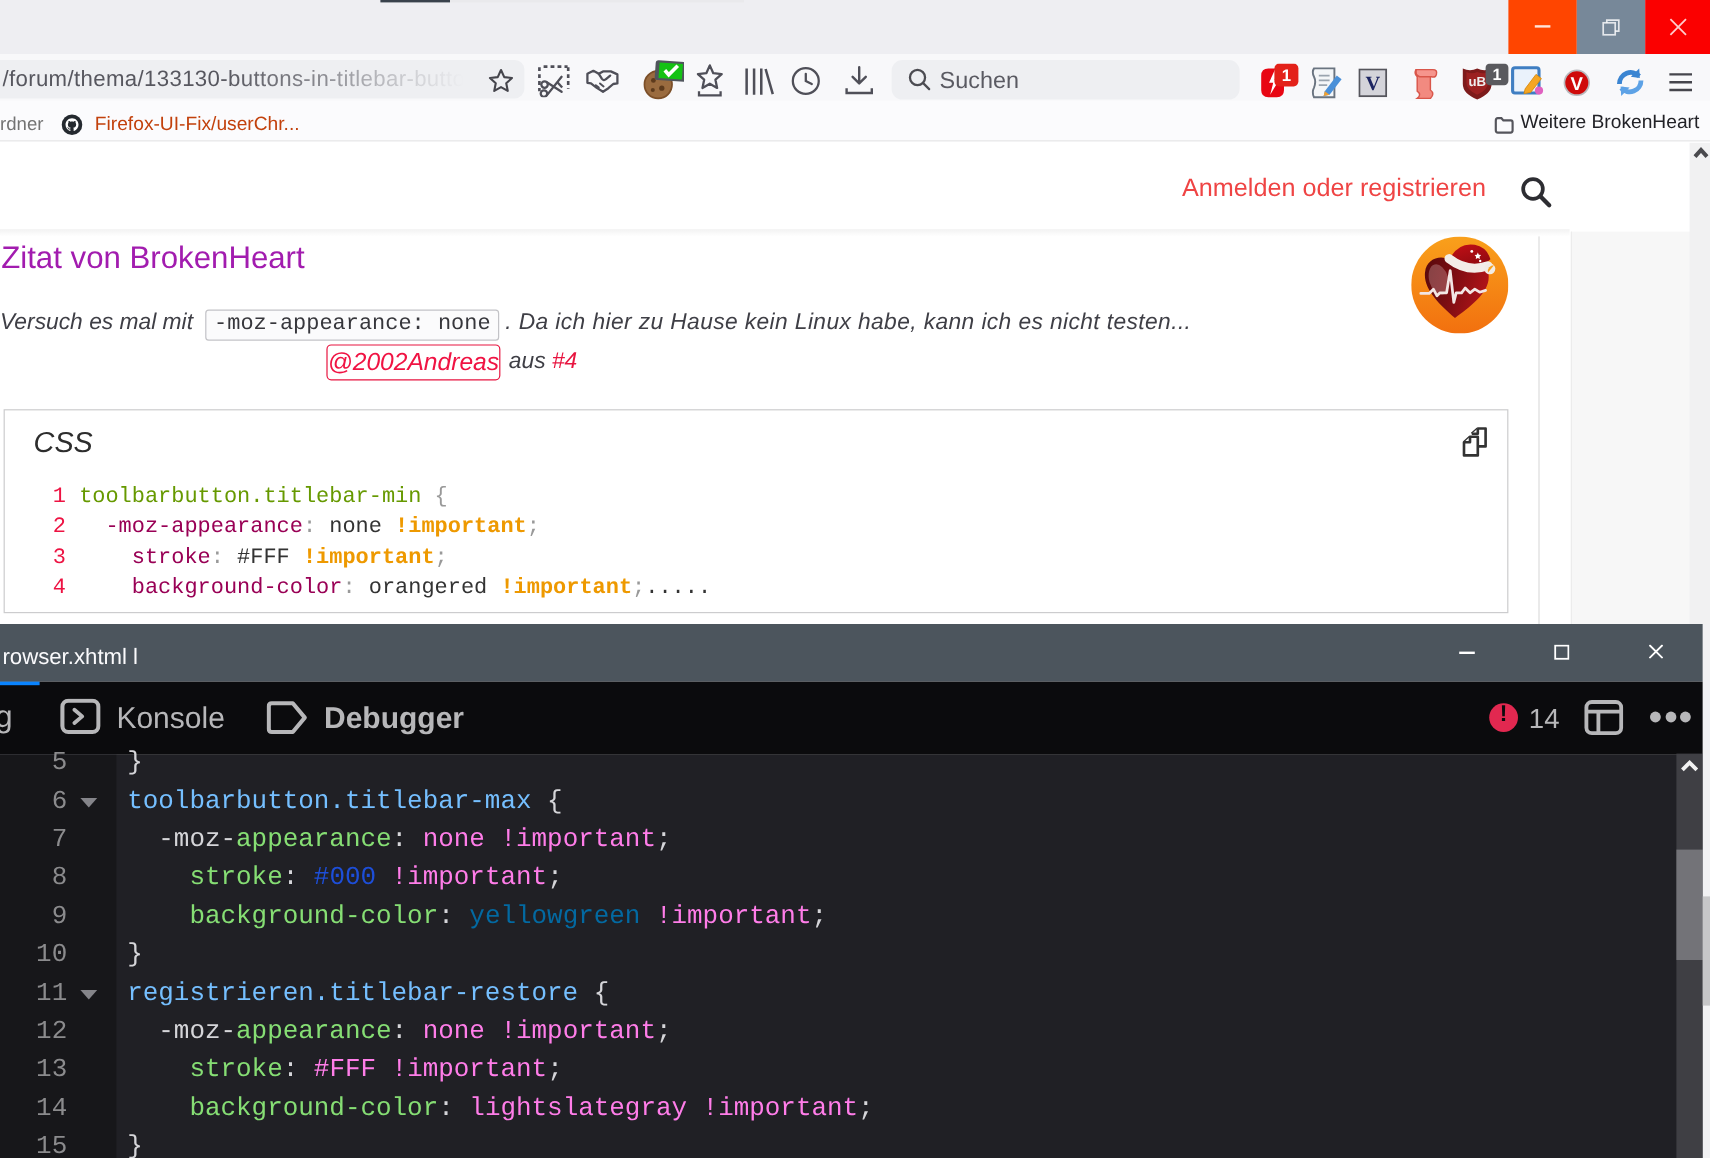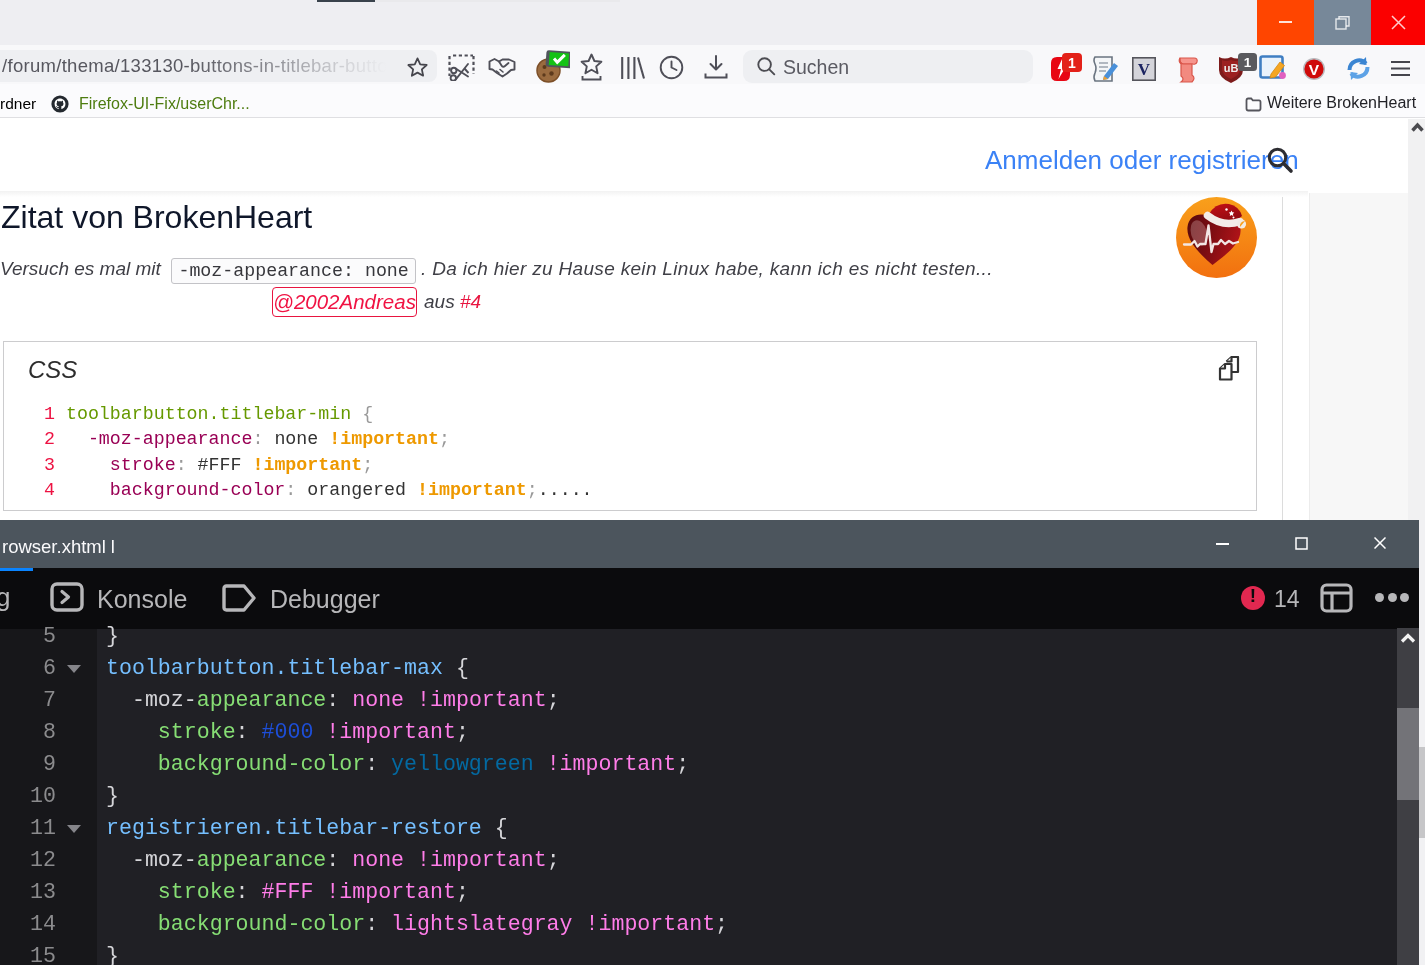--- a/index.html
+++ b/index.html
@@ -145,49 +145,49 @@
   <path d="M22.5 12 A 9.5 9.5 0 0 1 6 18.5" fill="none" stroke="#5da2e6" stroke-width="4"></path>
   <path d="M21 2 L21.5 10 L14 9 Z" fill="#3b85d2"></path>
   <path d="M6 25 L5.5 17 L13 18 Z" fill="#5da2e6"></path>
 </svg>
 
 <svg class="abs" style="left:1391px;top:60px" width="19" height="17" viewBox="0 0 19 17">
   <path d="M0 2 H19 M0 8.5 H19 M0 15 H19" stroke="#45454c" stroke-width="2"></path>
 </svg>
 
 <div class="abs" style="left:0;top:84px;width:1425px;height:34px;background:#fbfbfd;border-bottom:1px solid #dfdfe2;"></div>
-<div class="abs" style="left:0px;top:95px;font-size:15.5px;color:#000000;">rdner</div>
+<div class="abs" style="left:0px;top:95px;font-size:15.5px;color:#737373;">rdner</div>
 <svg class="abs" style="left:51px;top:95px" width="18" height="18" viewBox="0 0 18 18">
   <circle cx="9" cy="9" r="8.6" fill="#24292f"></circle>
   <path d="M9 3.6 c-3 0 -5.4 2.4 -5.4 5.4 c0 2.4 1.55 4.4 3.7 5.12 c0.27 0.05 0.37 -0.12 0.37 -0.26 c0 -0.13 0 -0.47 0 -0.92 c-1.5 0.33 -1.82 -0.72 -1.82 -0.72 c-0.25 -0.62 -0.6 -0.79 -0.6 -0.79 c-0.49 -0.33 0.04 -0.33 0.04 -0.33 c0.54 0.04 0.83 0.56 0.83 0.56 c0.48 0.82 1.26 0.58 1.57 0.45 c0.05 -0.35 0.19 -0.58 0.34 -0.72 c-1.2 -0.14 -2.46 -0.6 -2.46 -2.67 c0 -0.59 0.21 -1.07 0.55 -1.45 c-0.05 -0.13 -0.24 -0.68 0.05 -1.43 c0 0 0.45 -0.14 1.49 0.55 c0.43 -0.12 0.9 -0.18 1.36 -0.18 c0.46 0 0.93 0.06 1.36 0.18 c1.03 -0.7 1.48 -0.55 1.48 -0.55 c0.3 0.74 0.11 1.3 0.06 1.43 c0.35 0.38 0.55 0.86 0.55 1.45 c0 2.08 -1.26 2.53 -2.47 2.66 c0.2 0.17 0.37 0.5 0.37 1 c0 0.72 0 1.3 0 1.48 c0 0.14 0.1 0.31 0.37 0.26 c2.15 -0.72 3.7 -2.75 3.7 -5.12 c0 -3 -2.43 -5.4 -5.4 -5.4 z" fill="#fff"></path>
 </svg>
-<div class="abs" style="left:79px;top:94.5px;font-size:16px;color:#4d7c0f;">Firefox-UI-Fix/userChr...</div>
+<div class="abs" style="left:79px;top:94.5px;font-size:16px;color:#c2410c;">Firefox-UI-Fix/userChr...</div>
 <svg class="abs" style="left:1245px;top:96.5px" width="17" height="15" viewBox="0 0 17 15">
   <path d="M1.5 3.6 Q1.5 1.5 3.2 1.5 L6.2 1.5 L7.8 3.3 L14 3.3 Q15.5 3.3 15.5 5 L15.5 11.6 Q15.5 13.5 13.8 13.5 L3.2 13.5 Q1.5 13.5 1.5 11.6 Z" fill="none" stroke="#55555c" stroke-width="1.8"></path>
 </svg>
 <div class="abs" style="left:1267px;top:94px;font-size:16px;color:#222227;">Weitere BrokenHeart</div>
 
 <div class="abs" style="left:0;top:118px;width:1425px;height:402px;background:#fff;"></div>
 
 <div class="abs" style="left:1309px;top:193px;width:101px;height:327px;background:#f7f7f7;border-left:1px solid #ececec;"></div>
 <div class="abs" style="left:1282px;top:193px;width:1px;height:327px;background:#dcdcdc;"></div>
 
 <div class="abs" style="left:1408px;top:119px;width:17px;height:401px;background:#f1f1f2;"></div>
 <svg class="abs" style="left:1411px;top:121px" width="13" height="14" viewBox="0 0 13 14">
   <path d="M1.5 9.5 L6.5 4 L11.5 9.5" fill="none" stroke="#4a4a4e" stroke-width="3.4"></path>
 </svg>
 
 <div class="abs" style="left:0;top:191px;width:1308px;height:6px;background:linear-gradient(180deg,#f2f2f2,#ffffff);"></div>
-<div class="abs" style="left:985px;top:145px;font-size:26px;color:#3b82f6;">Anmelden oder registrieren</div>
+<div class="abs" style="left:985px;top:145px;font-size:21px;color:#ef4444;">Anmelden oder registrieren</div>
 <svg class="abs" style="left:1266px;top:146px" width="28" height="28" viewBox="0 0 28 28">
   <circle cx="11.5" cy="11.5" r="8.2" fill="none" stroke="#2d2d32" stroke-width="3.1"></circle>
   <path d="M17.6 17.6 L25 25" stroke="#2d2d32" stroke-width="3.6" stroke-linecap="round"></path>
 </svg>
 
-<div class="abs" style="left:1px;top:199px;font-size:32px;color:#0f172a;">Zitat von BrokenHeart</div>
+<div class="abs" style="left:1px;top:199px;font-size:26px;color:#a21caf;">Zitat von BrokenHeart</div>
 
 <div class="abs" style="left:0;top:258px;font-size:19px;font-style:italic;color:#3f3f46;white-space:nowrap;">Versuch es mal mit&nbsp; <span class="mono" style="font-style:normal;font-size:18.3px;color:#37373c;border:1px solid #c3c3c7;border-radius:3px;background:#fbfbfc;padding:1.5px 6px 2.5px;">-moz-appearance: none</span> <span style="letter-spacing:0.32px">. Da ich hier zu Hause kein Linux habe, kann ich es nicht testen...</span></div>
 
 <div class="abs" style="left:272px;top:287px;width:145px;height:30px;border:1px solid #e81540;border-radius:4px;font-size:20.5px;font-style:italic;color:#f01343;line-height:27px;text-align:center;">@2002Andreas</div>
 <div class="abs" style="left:424px;top:291px;font-size:19px;font-style:italic;color:#3f3f46;white-space:nowrap;">aus <span style="color:#e81540;">#4</span></div>
 
 <svg class="abs" style="left:1176px;top:197px" width="81" height="81" viewBox="0 0 81 81">
   <defs>
     <linearGradient id="av-o" x1="0" y1="0" x2="0" y2="1">
       <stop offset="0" stop-color="#f9a01b"></stop>
@@ -240,21 +240,21 @@
 <div class="abs" style="left:0;top:567.5px;width:33px;height:3px;background:#0a84ff;"></div>
 <div class="abs" style="left:-4px;top:582px;font-size:26px;color:#b7b7b9;">g</div>
 <svg class="abs" style="left:50px;top:582px" width="34" height="30" viewBox="0 0 34 30">
   <rect x="2" y="2" width="30" height="26" rx="5" fill="none" stroke="#b7b7b9" stroke-width="3.4"></rect>
   <path d="M12 9.5 L18.5 15 L12 20.5" fill="none" stroke="#b7b7b9" stroke-width="3.2" stroke-linejoin="round" stroke-linecap="round"></path>
 </svg>
 <div class="abs" style="left:97px;top:585px;font-size:25px;color:#b7b7b9;">Konsole</div>
 <svg class="abs" style="left:222px;top:584px" width="34" height="28" viewBox="0 0 34 28">
   <path d="M2 4.5 Q2 2 4.5 2 L22 2 L32 14 L22 26 L4.5 26 Q2 26 2 23.5 Z" fill="none" stroke="#b7b7b9" stroke-width="3.4" stroke-linejoin="round"></path>
 </svg>
-<div class="abs" style="left:270px;top:585px;font-size:25px;color:#b7b7b9;">Debugger</div>
+<div class="abs" style="left:270px;top:585px;font-size:25px;color:#b7b7b9;font-weight:bold;">Debugger</div>
 <div class="abs" style="left:1241px;top:585.5px;width:24px;height:24px;border-radius:50%;background:#e22850;"></div>
 <div class="abs" style="left:1241px;top:585px;width:24px;height:24px;text-align:center;font-size:19px;font-weight:bold;color:#0b0b0d;">!</div>
 <div class="abs" style="left:1274px;top:586px;font-size:23px;color:#b7b7b9;">14</div>
 <svg class="abs" style="left:1320px;top:583px" width="33" height="30" viewBox="0 0 33 30">
   <rect x="2" y="2" width="29" height="26" rx="4.5" fill="none" stroke="#b7b7b9" stroke-width="3.2"></rect>
   <path d="M2 10 L31 10 M12 10 L12 28" stroke="#b7b7b9" stroke-width="3.2"></path>
 </svg>
 <div class="abs" style="left:1375px;top:592.5px;width:9px;height:9px;border-radius:50%;background:#b7b7b9;"></div>
 <div class="abs" style="left:1387.5px;top:592.5px;width:9px;height:9px;border-radius:50%;background:#b7b7b9;"></div>
 <div class="abs" style="left:1400px;top:592.5px;width:9px;height:9px;border-radius:50%;background:#b7b7b9;"></div>

